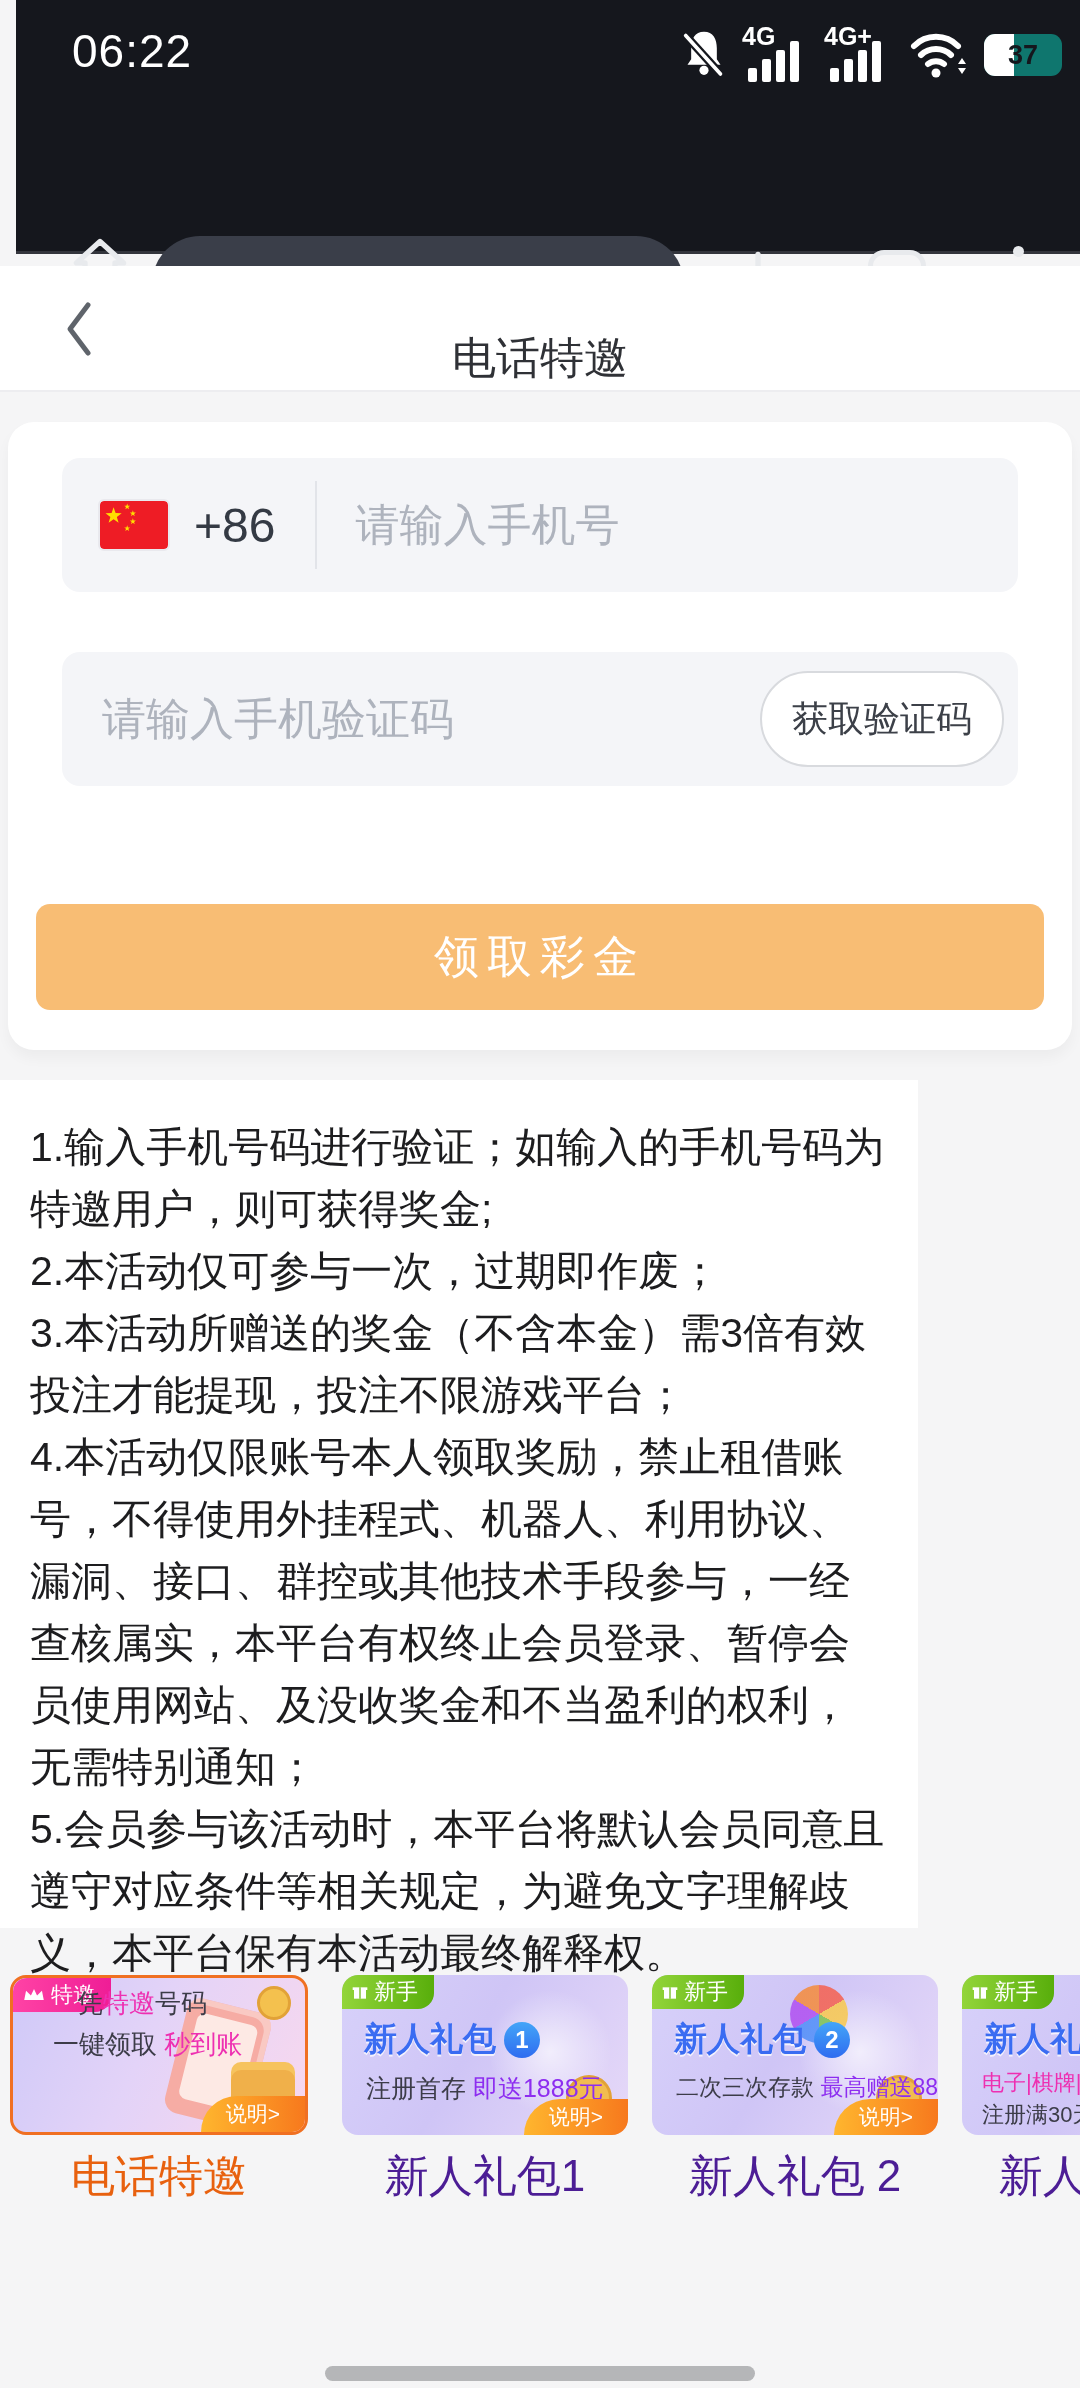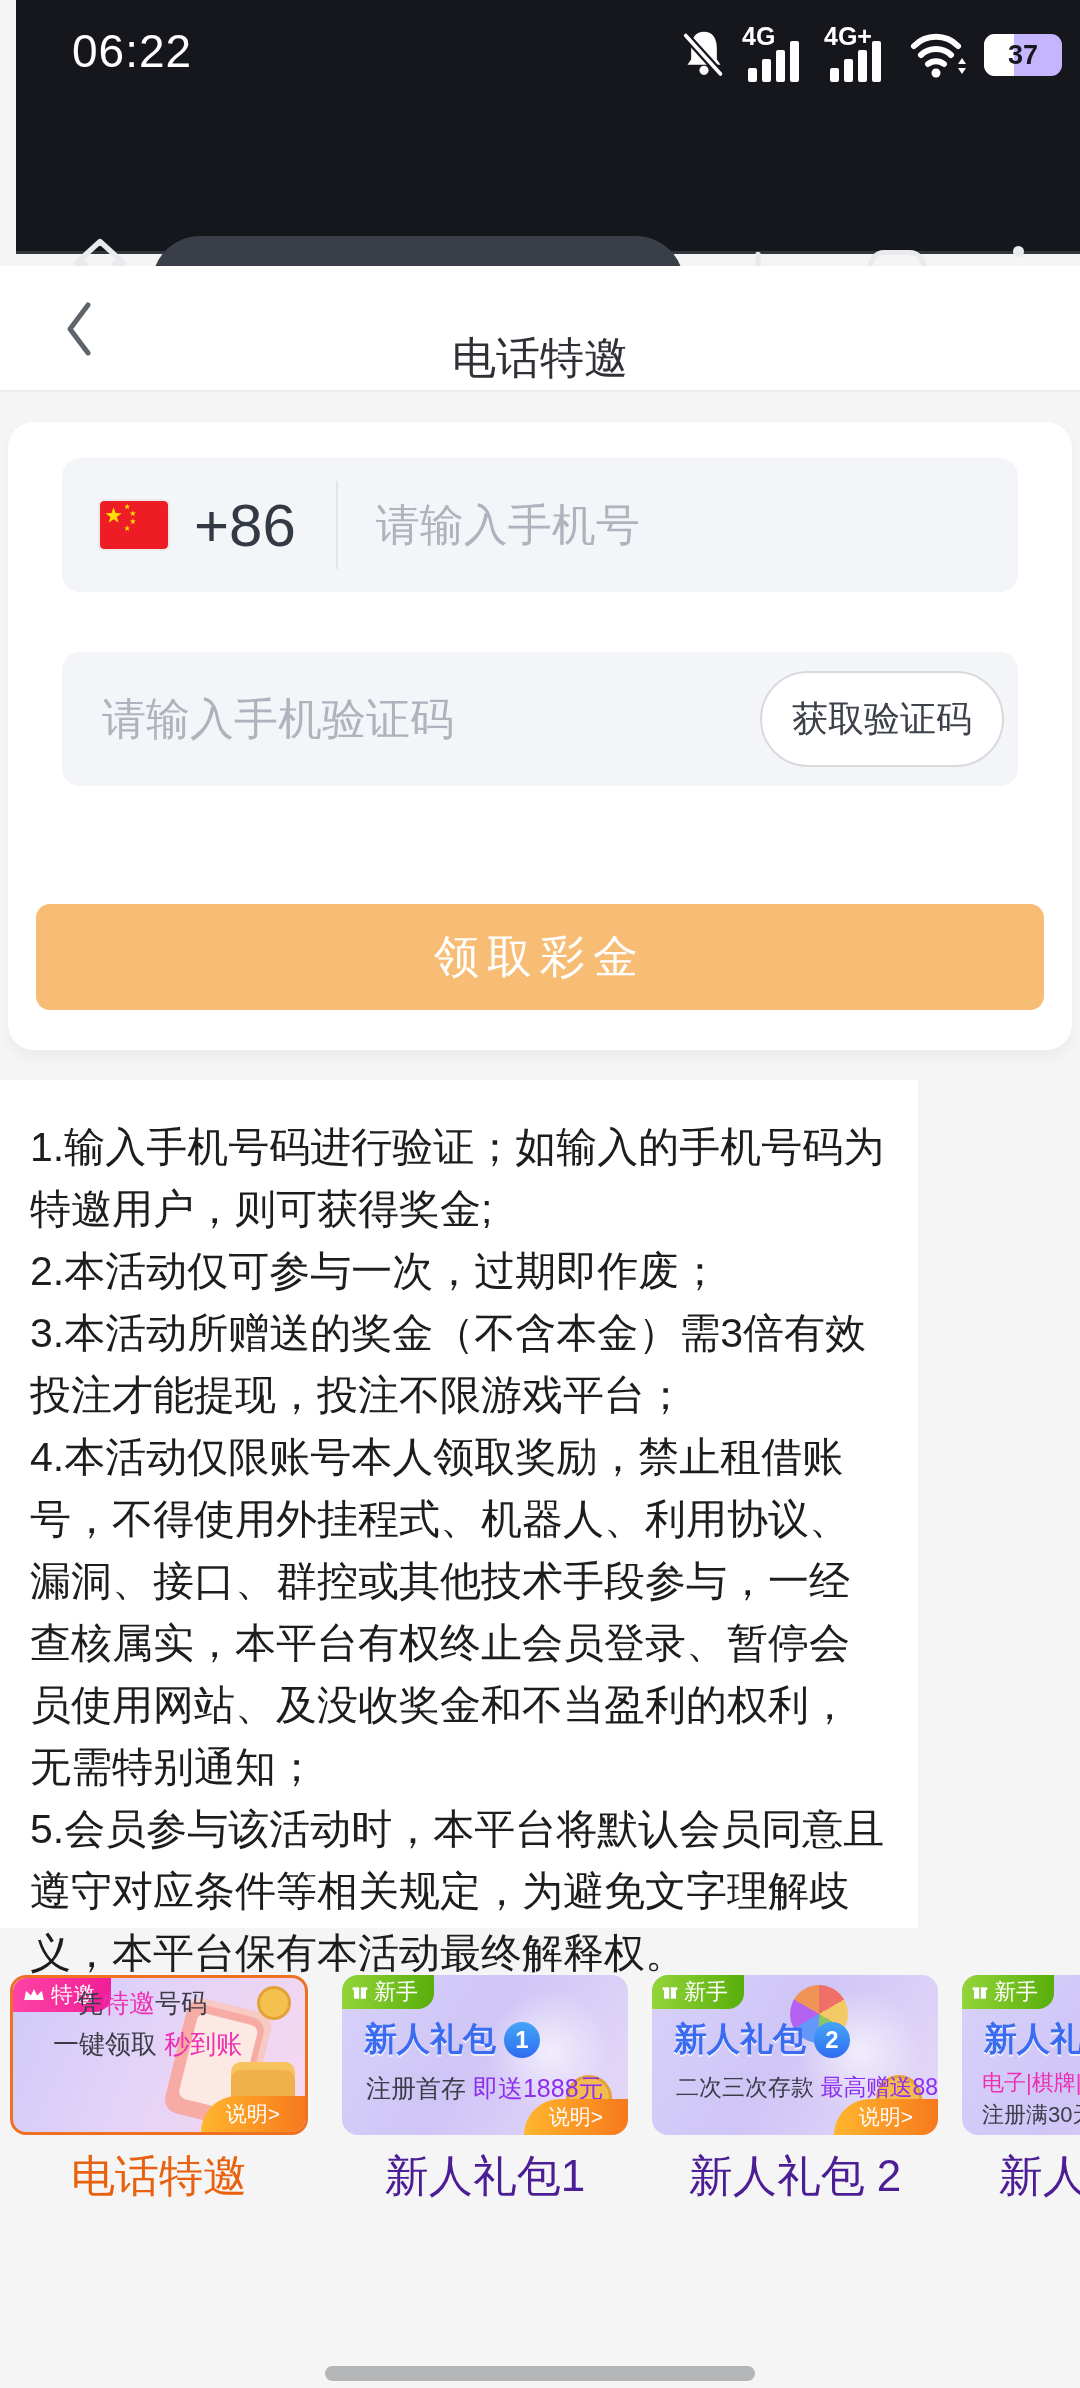--- a/index.html
+++ b/index.html
@@ -11,21 +11,21 @@
   
   .topbar{position:absolute;top:0;left:16px;width:1080px;height:254px;
           background:#15171d;border-bottom:3px solid #33353c;box-sizing:border-box;}
   .status-row{position:absolute;top:0;left:0;right:0;height:100px;}
   .time{position:absolute;left:56px;top:24px;color:#fff;font-size:46px;font-weight:500;letter-spacing:1px;}
   .status-icons{position:absolute;right:34px;top:22px;height:60px;display:flex;align-items:flex-end;gap:16px;}
   .net{position:relative;width:66px;height:58px;}
   .net .nlabel{position:absolute;left:0;top:-2px;color:#fff;font-size:25px;font-weight:700;}
   .net .bars{position:absolute;left:6px;bottom:0;display:flex;align-items:flex-end;gap:5px;}
   .net .bars i{display:block;width:9px;background:#fff;border-radius:2px;}
-  .battery{position:relative;width:78px;height:42px;border-radius:11px;overflow:hidden;background:#c4b5fd;margin-bottom:6px;}
+  .battery{position:relative;width:78px;height:42px;border-radius:11px;overflow:hidden;background:#0f766e;margin-bottom:6px;}
   .battery .fill{position:absolute;left:0;top:0;bottom:0;width:38%;background:#fff;}
   .battery .pct{position:absolute;inset:0;display:flex;align-items:center;justify-content:center;
                 color:#15171d;font-size:27px;font-weight:700;}
   .bell,.wifi{margin-bottom:4px;}
 
   .browser-row{position:absolute;top:100px;left:0;right:0;height:166px;}
   .home-btn{position:absolute;left:54px;top:134px;}
   .url-pill{position:absolute;left:136px;top:136px;width:532px;height:96px;border-radius:48px;
             background:#3a3e49;display:flex;align-items:center;padding:0 24px;box-sizing:border-box;overflow:hidden;}
   .url-text{color:#e4e6ea;font-size:43px;white-space:nowrap;overflow:hidden;margin-left:18px;flex:1;}
@@ -47,21 +47,21 @@
                 color:#ff9700;font-size:40px;}
 
   
   .form-card{position:absolute;top:422px;left:8px;width:1064px;height:628px;background:#fff;
              border-radius:26px;box-shadow:0 8px 14px rgba(0,0,0,.04);}
   .field{position:absolute;left:54px;width:956px;height:134px;background:#f4f5f8;border-radius:18px;
          display:flex;align-items:center;box-sizing:border-box;}
   .phone-field{top:36px;padding:0 30px 0 38px;}
   .code-field{top:230px;padding:0 14px 0 40px;}
   .flag{width:68px;height:48px;border-radius:4px;outline:2px solid #e9e9ee;flex:0 0 auto;}
-  .cc{font-size:60px;color:#343a44;margin:0 0 0 26px;}
+  .cc{font-size:48px;color:#343a44;margin:0 0 0 26px;}
   .vdivider{width:2px;height:88px;background:#e2e4e9;margin:0 0 0 40px;flex:0 0 auto;}
   .ghost-input{border:none;outline:none;background:transparent;flex:1;min-width:0;height:100%;
                font-size:44px;color:#343a44;font-family:inherit;padding:0 0 0 38px;}
   .ghost-input::placeholder{color:#aeb3bd;}
   .code-field .ghost-input{padding-left:0;}
   .get-code{flex:0 0 auto;width:244px;height:96px;border-radius:48px;background:#fff;
             border:2px solid #d8dade;color:#3c4048;font-size:36px;font-family:inherit;}
   .claim-btn{position:absolute;left:28px;top:482px;width:1008px;height:106px;border:none;
              border-radius:14px;background:#f8bd74;color:#fff;font-size:45px;letter-spacing:8px;
              font-family:inherit;}

